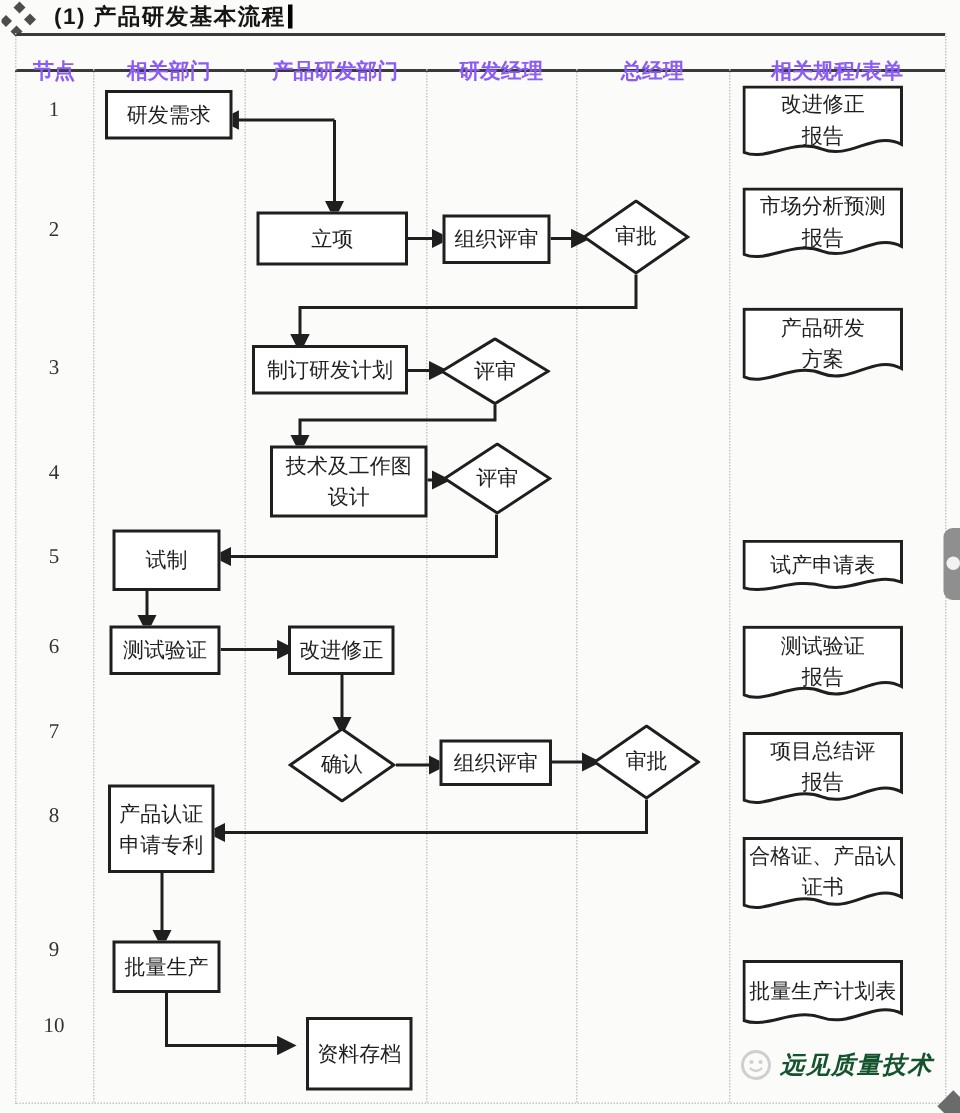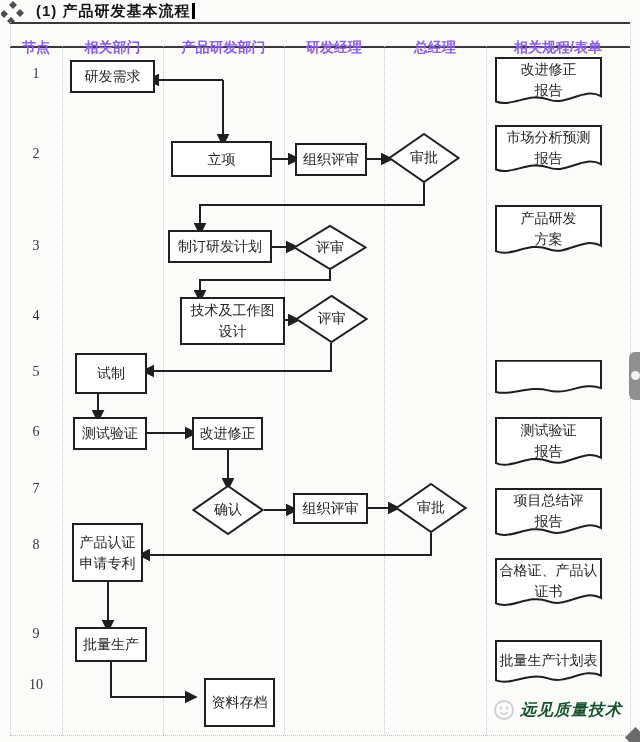--- a/index.html
+++ b/index.html
@@ -210,20 +210,24 @@
       </svg>
     <div class="lbl">
         <span>产品研发</span>
         <span>方案</span>
       </div>
   </div>
   <div class="doc" style="top:360px;height:38px">
     <svg viewBox="0 0 107 50" preserveAspectRatio="none">
         <path d="M1,1 H106 V37 C88,28 72,47 53,40 C34,33 16,48 1,42 Z" fill="#fff" stroke="#1f1f1f" stroke-width="2" vector-effect="non-scaling-stroke"></path>
       </svg>
+    <div class="lbl">
+        <span>试产申请表</span>
+        <span></span>
+      </div>
   </div>
   <div class="doc" style="top:417px;height:55px">
     <svg viewBox="0 0 107 50" preserveAspectRatio="none">
         <path d="M1,1 H106 V37 C88,28 72,47 53,40 C34,33 16,48 1,42 Z" fill="#fff" stroke="#1f1f1f" stroke-width="2" vector-effect="non-scaling-stroke"></path>
       </svg>
     <div class="lbl">
         <span>测试验证</span>
         <span>报告</span>
       </div>
   </div>

